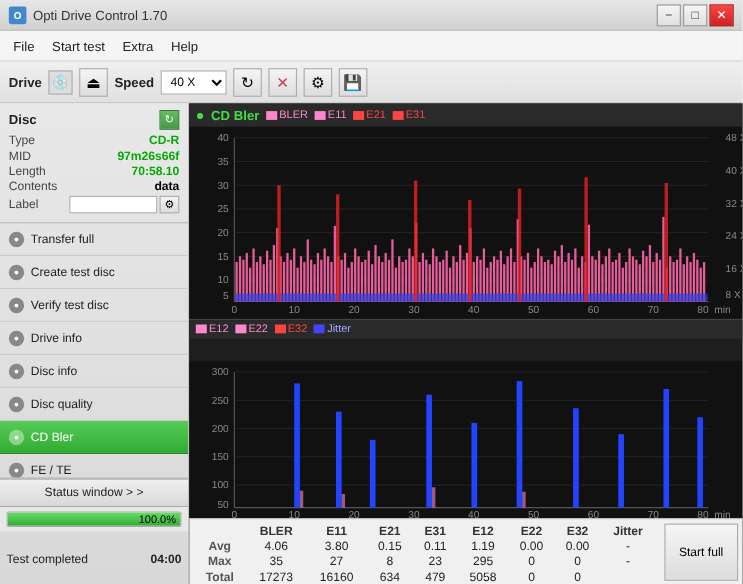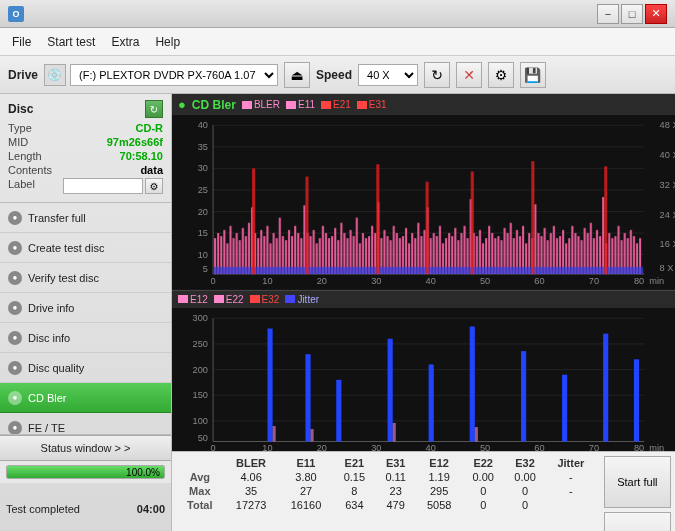--- a/index.html
+++ b/index.html
@@ -139,21 +139,21 @@
     #disc-panel .disc-title { font-weight: bold; font-size: 12px; color: #222; }
     .disc-refresh-btn {
       width: 18px; height: 18px;
       background: linear-gradient(to bottom, #66bb66, #449944);
       border: 1px solid #337733;
       cursor: pointer;
       display: flex; align-items: center; justify-content: center;
       color: white; font-size: 10px;
     }
     .disc-row {
-      display: flex; justify-content: space-between; align-items: flex-start;
+      display: flex; justify-content: space-between; align-items: center;
       margin-bottom: 2px;
     }
     .disc-key { color: #444; font-size: 11px; }
     .disc-val { color: #00aa00; font-size: 11px; font-weight: bold; }
     .disc-val.white { color: #000; }
     .label-input {
       border: 1px solid #aaa;
       background: white;
       width: 80px;
       height: 16px;
@@ -307,42 +307,40 @@
     }
   </style>
 </head>
 <body>
 
 <div id="title-bar">
   <div class="title-left">
     <div class="title-icon">
       <span>O</span>
     </div>
+    <span class="title-text">Opti Drive Control 1.70</span>
   </div>
   <div class="title-controls">
     <button class="win-btn">−</button>
     <button class="win-btn">□</button>
     <button class="win-btn close">✕</button>
   </div>
 </div>
 
 <div id="menu-bar">
   <span class="menu-item">File</span>
   <span class="menu-item">Start test</span>
   <span class="menu-item">Extra</span>
   <span class="menu-item">Help</span>
 </div>
 
 <div id="toolbar">
   <span class="toolbar-label">Drive</span>
   <div class="drive-select-wrapper">
     <div class="drive-icon">💿</div>
-    <select class="drive-select">
-      <option>(F:)  PLEXTOR DVDR  PX-760A 1.07</option>
-    </select>
   </div>
   <button class="toolbar-btn">⏏</button>
   <span class="toolbar-label">Speed</span>
   <select class="speed-select">
     <option>40 X</option>
   </select>
   <button class="toolbar-btn">↻</button>
   <button class="toolbar-btn" style="color:#cc4444;">✕</button>
   <button class="toolbar-btn">⚙</button>
   <button class="toolbar-btn">💾</button>
@@ -674,21 +672,21 @@
         <div class="legend-item">
           <div class="legend-dot" style="background:#ff4444;width:10px;height:8px;"></div>
           <span style="color:#ff4444;font-size:10px;">E32</span>
         </div>
         <div class="legend-item">
           <div class="legend-dot" style="background:#4444ff;width:10px;height:8px;"></div>
           <span style="color:#aaaaff;font-size:10px;">Jitter</span>
         </div>
       </div>
 
-      <div style="flex:1;position:relative;overflow:hidden;">
+      <div style="flex:1;position:relative;overflow:hidden;margin-top:20px;">
         <svg viewBox="0 0 490 140" preserveAspectRatio="none" style="width:100%;height:100%;display:block;">
           <rect width="490" height="140" fill="#111"></rect>
 
           <line x1="40" y1="10" x2="460" y2="10" stroke="#333" stroke-width="0.5"></line>
           <line x1="40" y1="35" x2="460" y2="35" stroke="#333" stroke-width="0.5"></line>
           <line x1="40" y1="60" x2="460" y2="60" stroke="#333" stroke-width="0.5"></line>
           <line x1="40" y1="85" x2="460" y2="85" stroke="#333" stroke-width="0.5"></line>
           <line x1="40" y1="110" x2="460" y2="110" stroke="#333" stroke-width="0.5"></line>
           <line x1="40" y1="130" x2="460" y2="130" stroke="#555" stroke-width="1"></line>
           <line x1="40" y1="10" x2="40" y2="130" stroke="#555" stroke-width="1"></line>

